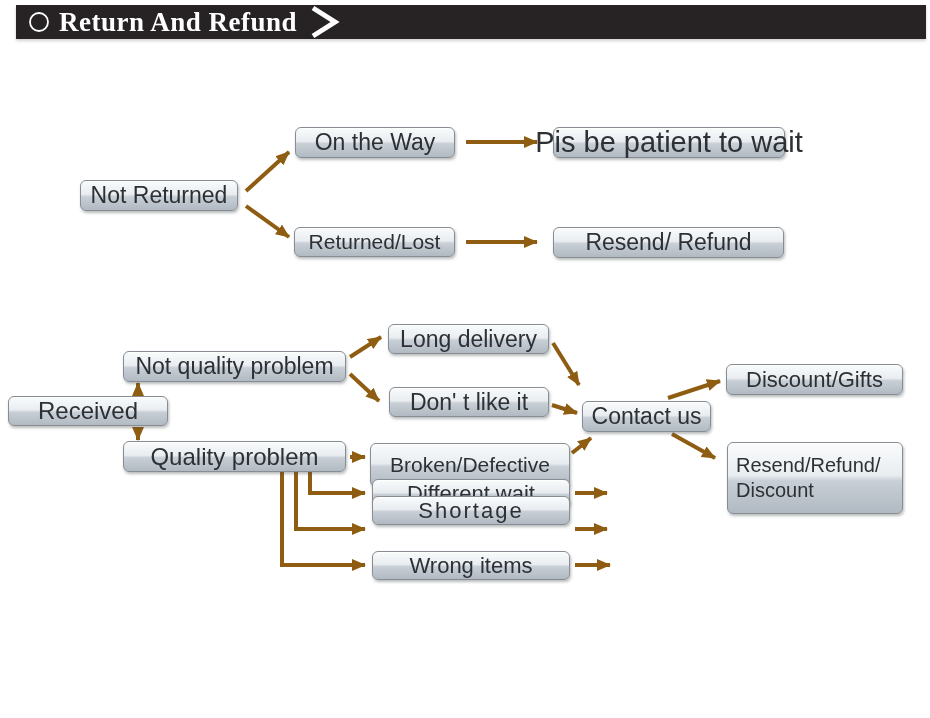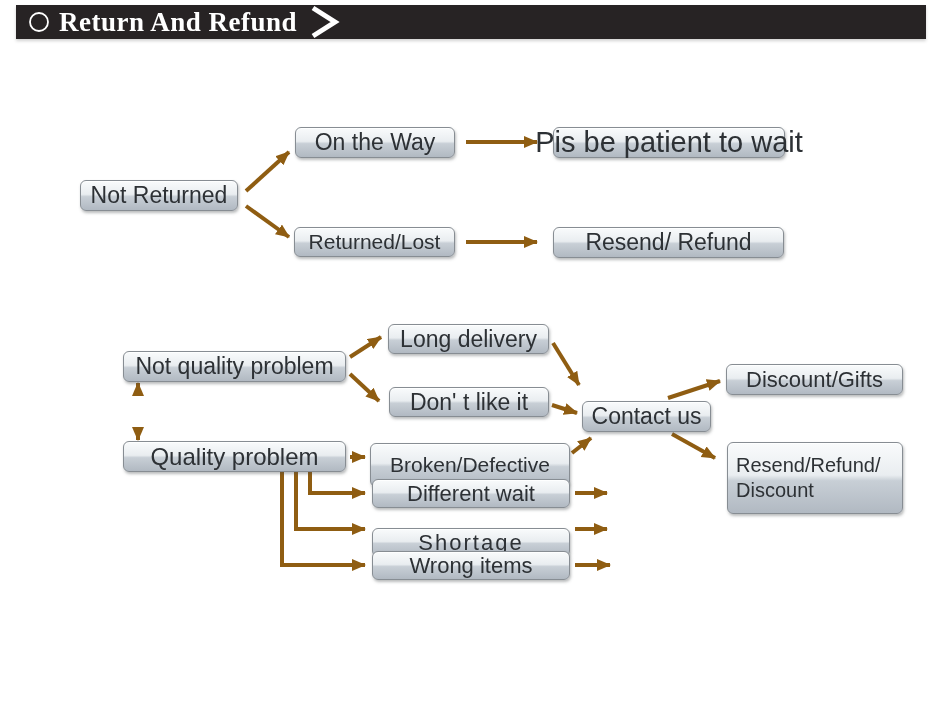--- a/index.html
+++ b/index.html
@@ -31,21 +31,21 @@
   #n-quality      {left:123px;top:441px; width:223px;height:31px;font-size:24px;}
   #n-long-delivery{left:388px;top:324px; width:161px;height:30px;font-size:23px;}
   #n-dont-like    {left:389px;top:387px; width:160px;height:30px;font-size:23px;}
   #n-contact-us   {left:582px;top:401px; width:129px;height:31px;font-size:23px;}
   #n-discount-gifts{left:726px;top:364px;width:177px;height:31px;font-size:22px;}
   #n-resend2      {left:727px;top:442px; width:176px;height:72px;font-size:20px;
                    flex-direction:column;align-items:flex-start;justify-content:center;
                    padding-left:8px;line-height:25px;}
   #n-broken       {left:370px;top:443px; width:200px;height:44px;font-size:21px;}
   #n-different    {left:372px;top:479px; width:198px;height:29px;font-size:22px;}
-  #n-shortage     {left:372px;top:528px; width:198px;height:29px;font-size:22px;letter-spacing:2px;}
+  #n-shortage     {left:372px;top:496px; width:198px;height:29px;font-size:22px;letter-spacing:2px;}
   #n-wrong        {left:372px;top:551px; width:198px;height:29px;font-size:22px;}
 
   .arrows{position:absolute;left:0;top:0;pointer-events:none;}
 </style>
 </head>
 <body>
 
 <div class="canvas">
 
   <div class="hdr">
@@ -99,20 +99,21 @@
       <line x1="668" y1="398" x2="720" y2="381" marker-end="url(#ah)"></line>
       <line x1="672" y1="434" x2="715" y2="458" marker-end="url(#ah)"></line>
     </g>
   </svg>
 
   <div class="node" id="n-not-received">Not Returned</div>
   <div class="node" id="n-on-the-way">On the Way</div>
   <div class="node" id="n-pls-wait">Pis be patient to wait</div>
   <div class="node" id="n-returned-lost">Returned/Lost</div>
   <div class="node" id="n-resend-refund">Resend/ Refund</div>
+  <div class="node" id="n-received">Received</div>
   <div class="node" id="n-not-quality">Not quality problem</div>
   <div class="node" id="n-quality">Quality problem</div>
   <div class="node" id="n-long-delivery">Long delivery</div>
   <div class="node" id="n-dont-like">Don' t like it</div>
   <div class="node" id="n-contact-us">Contact us</div>
   <div class="node" id="n-discount-gifts">Discount/Gifts</div>
   <div class="node" id="n-resend2">
     <span>Resend/Refund/</span>
     <span>Discount</span>
   </div>

